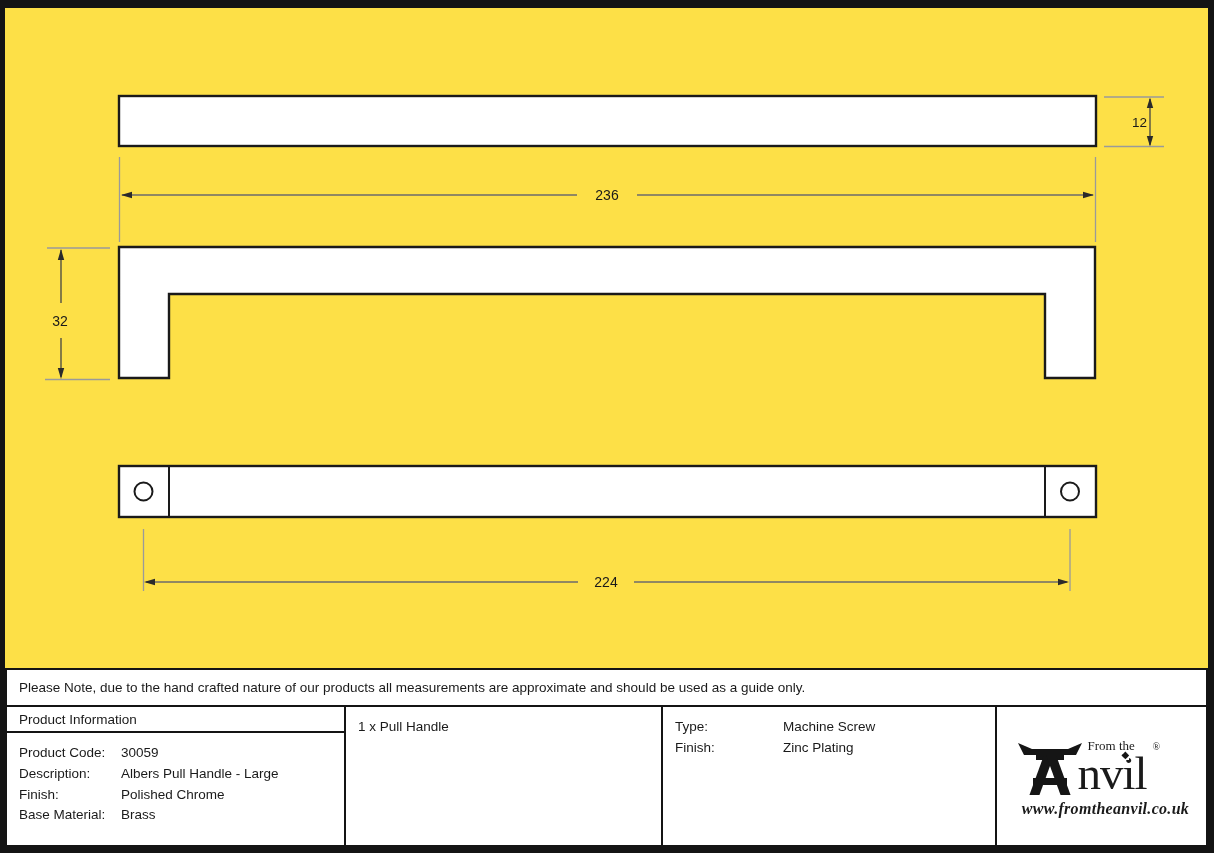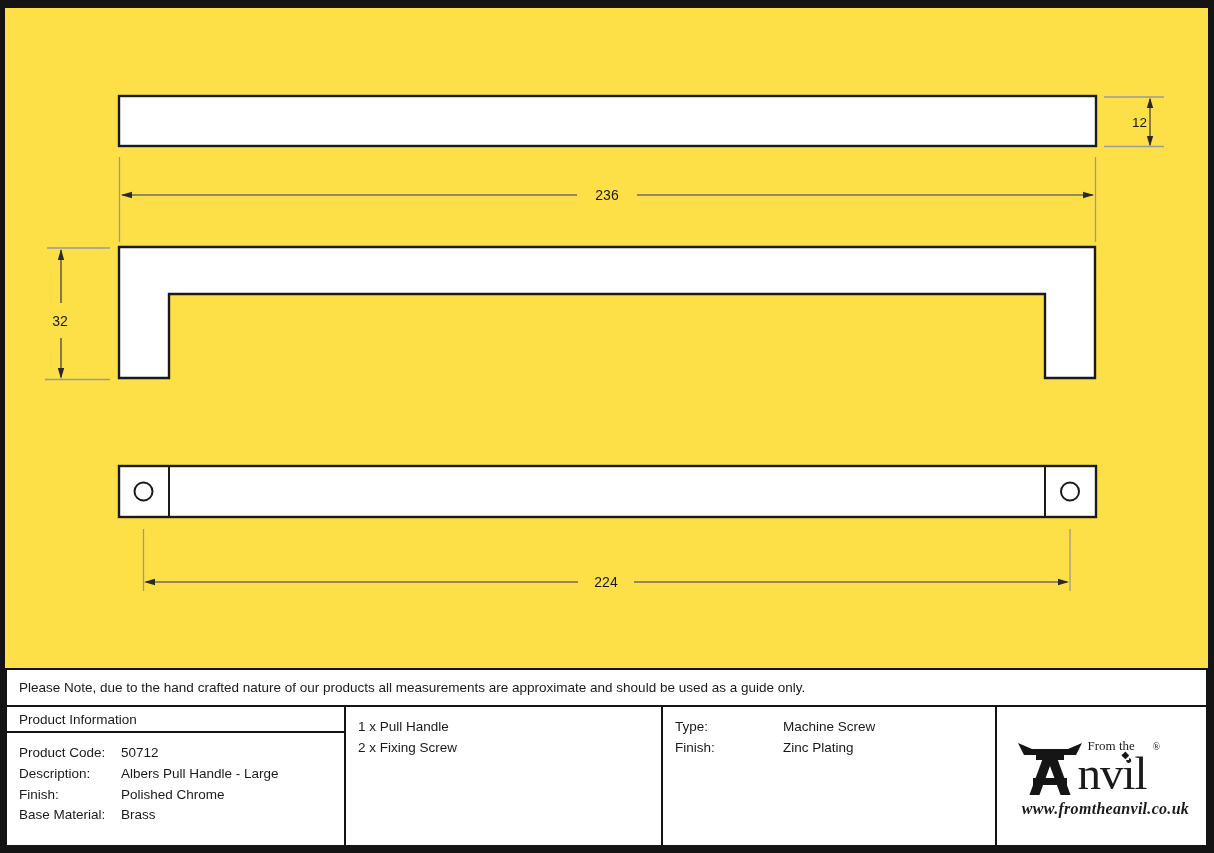--- a/index.html
+++ b/index.html
@@ -129,41 +129,40 @@
 
     <div class="spec-table">
 
       <div class="col col-product">
         <div class="cell-header">
           <span>Product Information</span>
         </div>
         <div class="cell-body">
           <div class="kv">
             <span class="k">Product Code:</span>
-            <span class="v">50712</span>
+            <span class="v">30059</span>
           </div>
           <div class="kv">
             <span class="k">Description:</span>
             <span class="v">Albers Pull Handle - Large</span>
           </div>
           <div class="kv">
             <span class="k">Finish:</span>
             <span class="v">Polished Chrome</span>
           </div>
           <div class="kv">
             <span class="k">Base Material:</span>
             <span class="v">Brass</span>
           </div>
         </div>
       </div>
 
       <div class="col col-pack">
         <div class="cell-body">
           <div>1 x Pull Handle</div>
-          <div>2 x Fixing Screw</div>
         </div>
       </div>
 
       <div class="col col-fixing">
         <div class="cell-body">
           <div class="kv">
             <span class="k">Type:</span>
             <span class="v">Machine Screw</span>
           </div>
           <div class="kv">

